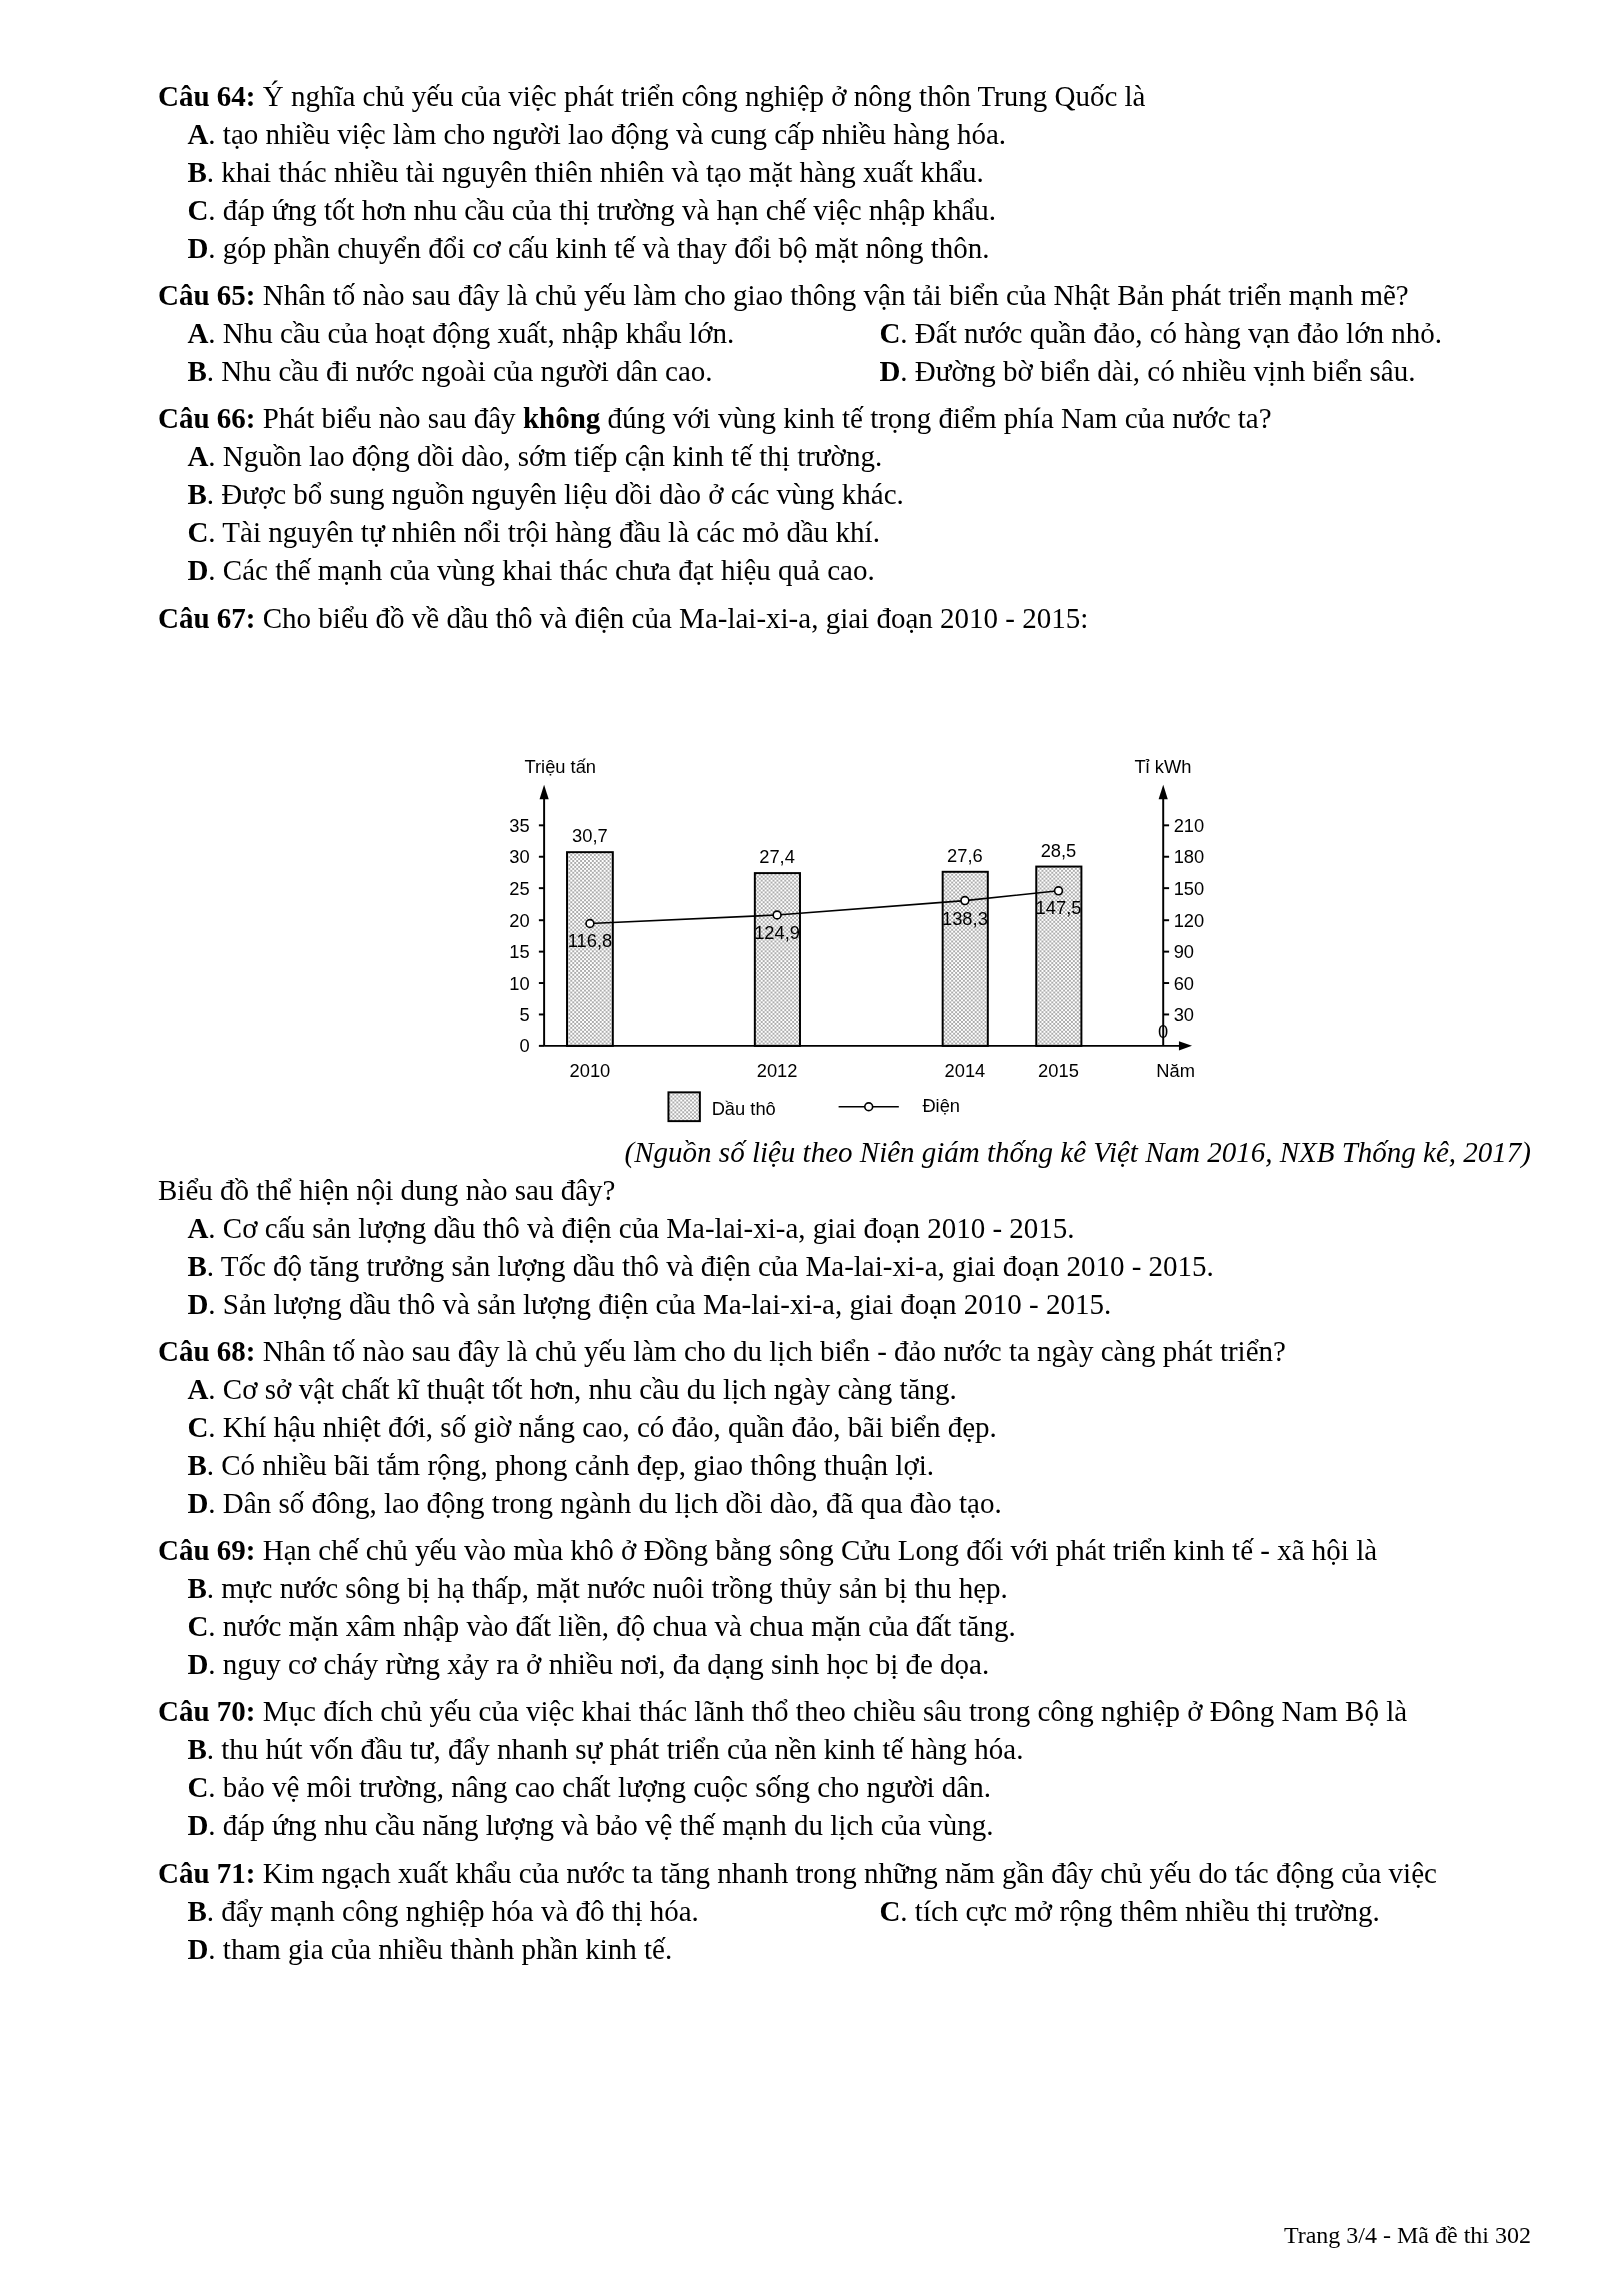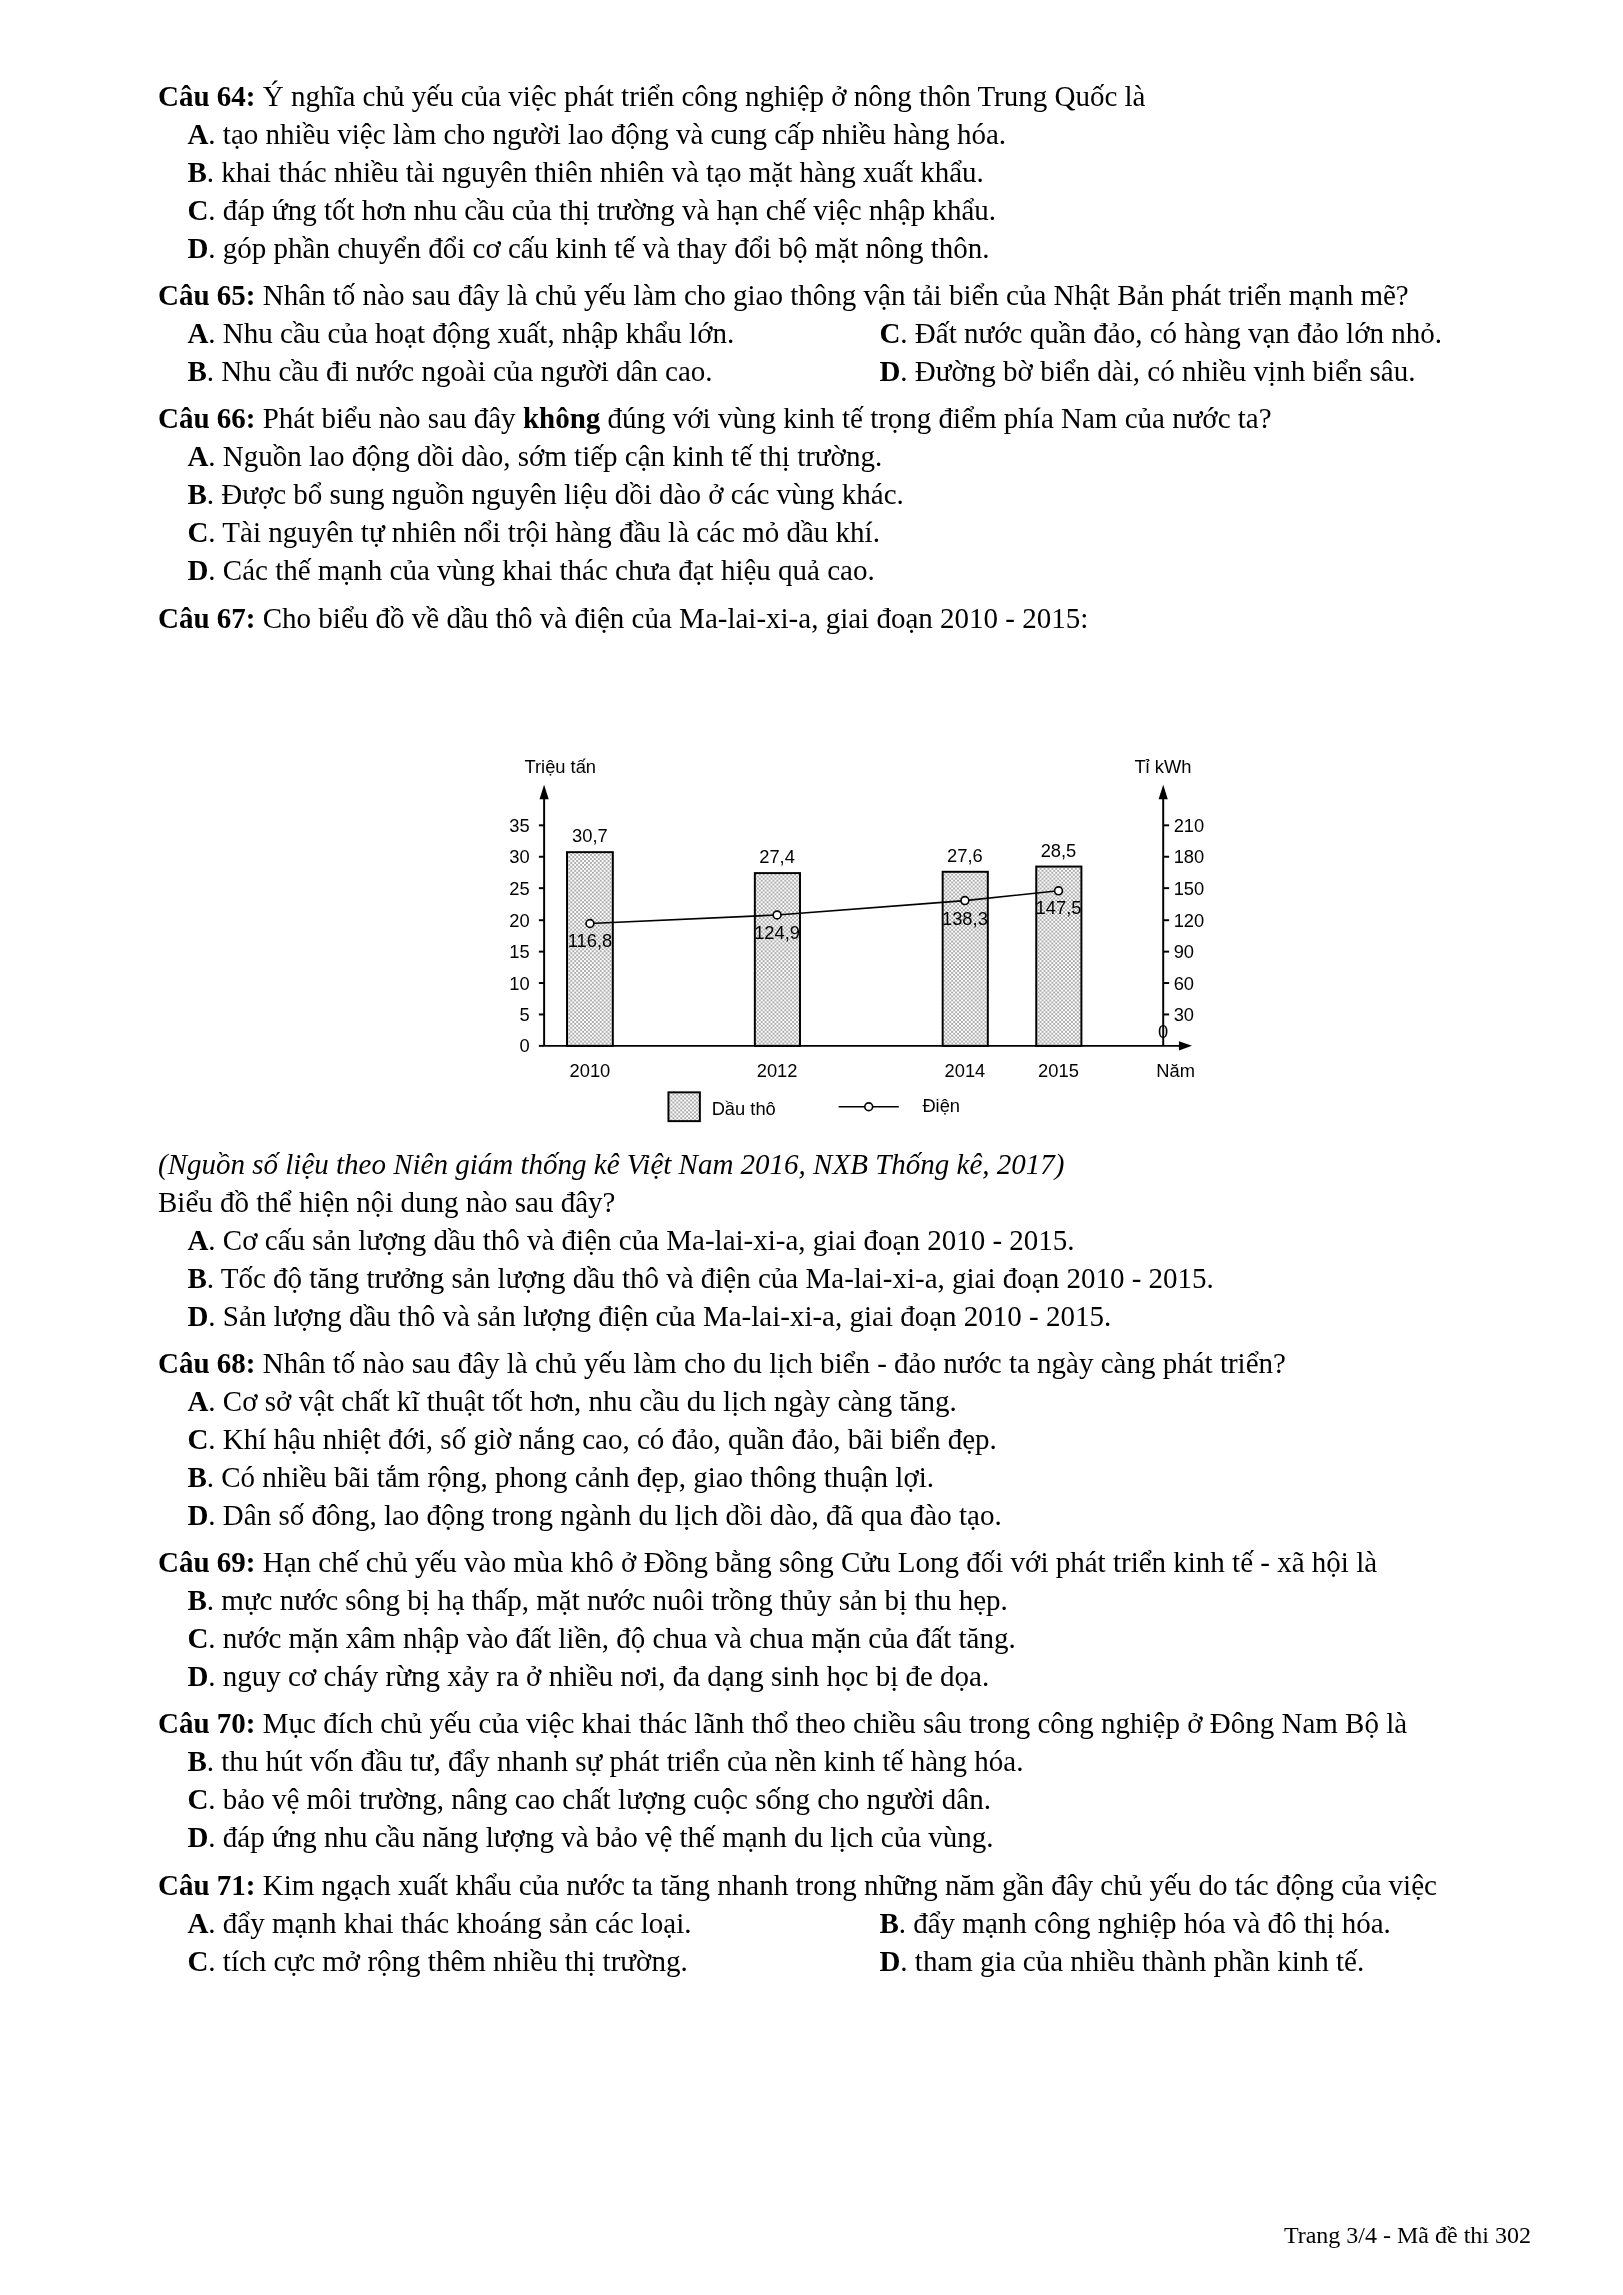--- a/index.html
+++ b/index.html
@@ -7,21 +7,21 @@
          font-family:"Liberation Serif","DejaVu Serif",serif; color:#000; }
   .page { position:absolute; left:158px; top:77px; width:1373px; font-size:29px; line-height:38px; }
   .q { margin-bottom:9.2px; }
   .stem { text-align:justify; }
   .qnum { font-weight:bold; }
   .opts { padding-left:29.4px; }
   .opt { display:block; }
   .opt .letter { font-weight:bold; }
   .grid2 { display:grid; grid-template-columns: 692px 654px; }
   .chart-wrap { position:relative; width:1373px; height:491px; margin:5.2px 0 0 0; }
-  .caption { text-align:left; font-style:italic; margin-top:12px; }
+  .caption { text-align:right; font-style:italic; margin-top:0px; }
   .footer { position:absolute; right:92px; top:2222px; font-size:24px; }
   svg text { font-family:"Liberation Sans","DejaVu Sans",sans-serif; }
   b.kw { font-weight:bold; }
 </style>
 </head>
 <body>
 
 <svg width="0" height="0" style="position:absolute">
   <defs>
     <pattern id="dots" width="6" height="6" patternUnits="userSpaceOnUse">
@@ -196,21 +196,20 @@
     <div class="opts">
       <span class="opt"><span class="letter">B</span><span>. thu hút vốn đầu tư, đẩy nhanh sự phát triển của nền kinh tế hàng hóa.</span></span>
       <span class="opt"><span class="letter">C</span><span>. bảo vệ môi trường, nâng cao chất lượng cuộc sống cho người dân.</span></span>
       <span class="opt"><span class="letter">D</span><span>. đáp ứng nhu cầu năng lượng và bảo vệ thế mạnh du lịch của vùng.</span></span>
     </div>
   </div>
 
   <div class="q">
     <div class="stem"><span class="qnum">Câu 71:</span><span> Kim ngạch xuất khẩu của nước ta tăng nhanh trong những năm gần đây chủ yếu do tác động của việc</span></div>
     <div class="opts grid2">
-      <span class="opt"><span class="letter">A</span><span>. đẩy mạnh khai thác khoáng sản các loại.</span></span>
       <span class="opt"><span class="letter">B</span><span>. đẩy mạnh công nghiệp hóa và đô thị hóa.</span></span>
       <span class="opt"><span class="letter">C</span><span>. tích cực mở rộng thêm nhiều thị trường.</span></span>
       <span class="opt"><span class="letter">D</span><span>. tham gia của nhiều thành phần kinh tế.</span></span>
     </div>
   </div>
 </div>
 
 <div class="footer">Trang 3/4 - Mã đề thi 302</div>
 
 

